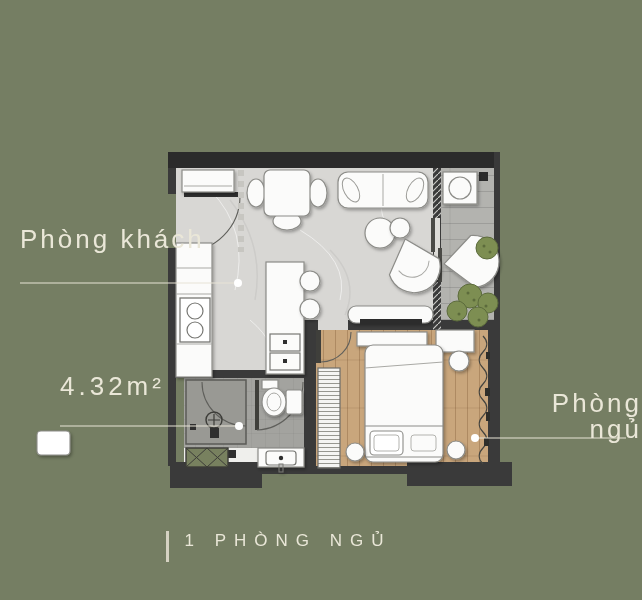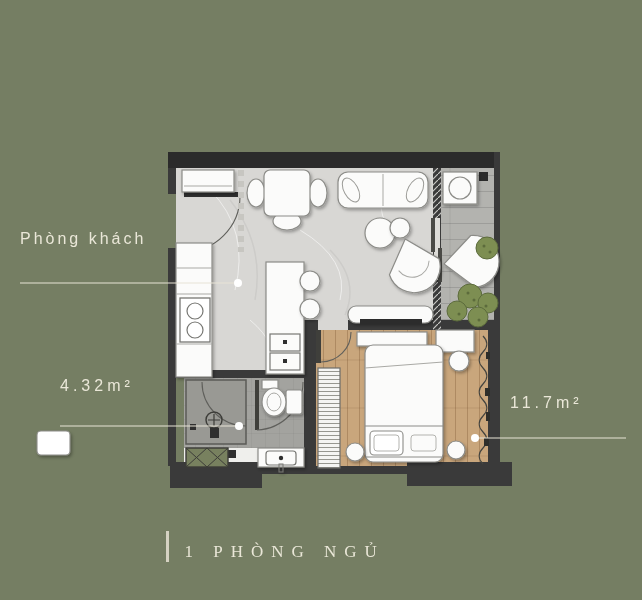--- a/index.html
+++ b/index.html
@@ -22,23 +22,23 @@
   .floor-toilet{fill:var(--toilet-floor);}
   .floor-shower{fill:var(--shower-floor);}
   .pf-bedroom{fill:var(--bedroom-floor);}
   .pf-balcony{fill:var(--balcony-floor);}
   .furn{fill:var(--furniture);stroke:var(--furniture-stroke);stroke-width:1.2;}
   .furn-detail{fill:none;stroke:#a9a9a5;stroke-width:1;}
   .arc{fill:none;stroke:#5f5f5b;stroke-width:1.1;}
   .leader{stroke:var(--leader);stroke-width:1.2;}
   .leader-dot{fill:#ffffff;}
   .plant{fill:var(--plant);stroke:#5c6b3c;stroke-width:1;}
-  .label{position:absolute;color:var(--label-text);font-size:16px;letter-spacing:3px;line-height:26px;font-weight:400;text-align:right;}
+  .label{position:absolute;color:var(--label-text);font-size:26px;letter-spacing:3px;line-height:26px;font-weight:400;text-align:right;}
   .label .area{letter-spacing:4px;}
-  .caption{position:absolute;left:166px;top:531px;display:flex;align-items:flex-end;font-family:Liberation Serif, serif;}
+  .caption{position:absolute;left:166px;top:531px;display:flex;align-items:flex-start;}
   .caption-bar{width:2.5px;height:31px;background:#d5d2c2;margin-right:16px;}
   .caption-text{color:var(--label-text);font-size:17px;letter-spacing:8px;}
 </style>
 </head>
 <body>
 
 <div class="canvas">
 
 <svg width="642" height="600" viewBox="0 0 642 600">
   <defs>
@@ -246,21 +246,21 @@
 
 <div class="label" style="left:20px;top:226px;">
   <div>Phòng khách</div>
 </div>
 
 <div class="label" style="left:60px;top:373px;">
   <div class="area">4.32m²</div>
 </div>
 
 <div class="label" style="left:510px;top:390px;">
-  <div class="area">11.7m²</div>
+  <div>Phòng ngủ</div>
 </div>
 
 <div class="caption">
   <div class="caption-bar"></div>
   <div class="caption-text">1 PHÒNG NGỦ</div>
 </div>
 
 </div>
 
 </body></html>

